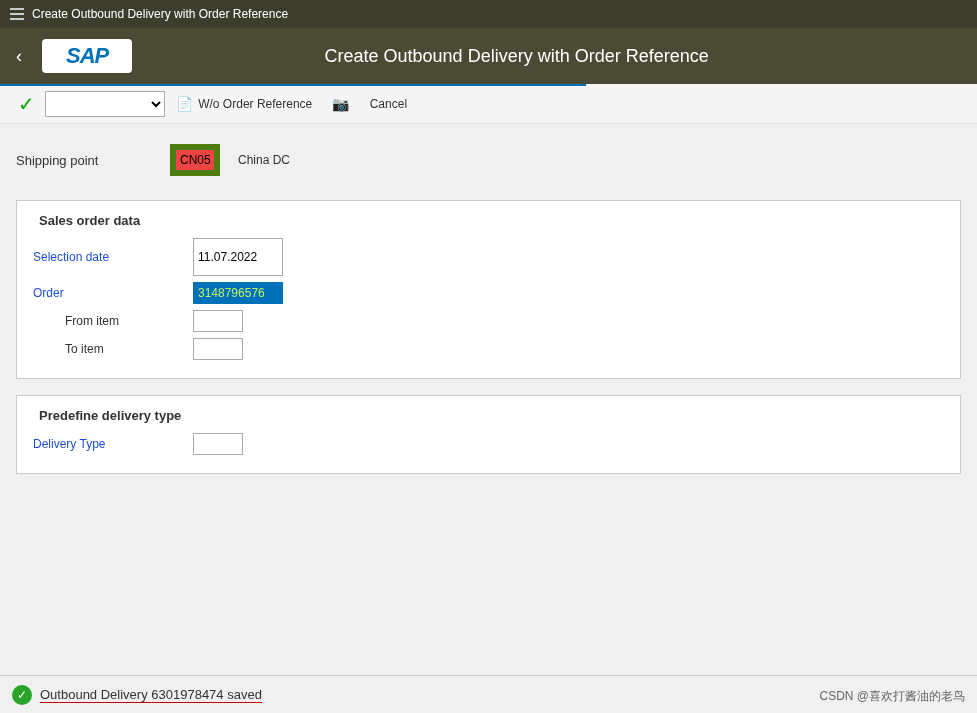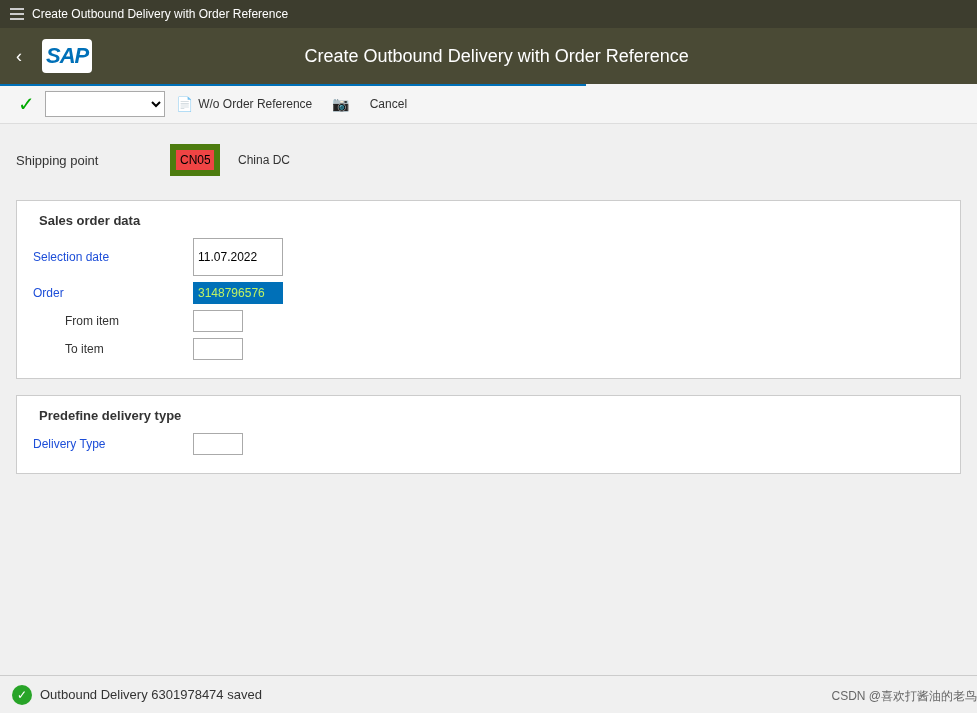--- a/index.html
+++ b/index.html
@@ -40,21 +40,21 @@
     }
     .nav-back {
       color: #fff;
       font-size: 18px;
       cursor: pointer;
       padding: 4px;
     }
     .sap-logo {
       background: #fff;
       border-radius: 4px;
-      padding: 4px 4px;
+      padding: 4px 24px;
       display: flex;
       align-items: center;
       justify-content: flex-end;
     }
     .sap-logo-text {
       color: #0070b8;
       font-size: 22px;
       font-weight: bold;
       font-style: italic;
       letter-spacing: -1px;
@@ -223,27 +223,28 @@
       justify-content: center;
       color: #fff;
       font-size: 12px;
       flex-shrink: 0;
     }
     .status-text {
       font-size: 13px;
       color: #333;
     }
     .status-underline {
+      text-decoration: underline;
       text-decoration-color: #cc0000;
       text-underline-offset: 3px;
     }
     .watermark {
       position: absolute;
       bottom: 8px;
-      right: 0;
+      right: 12px;
       font-size: 12px;
       color: #666;
     }
     .progress-bar-top {
       position: absolute;
       top: 84px;
       left: 0;
       right: 0;
       height: 2px;
       background: #0070b8;

